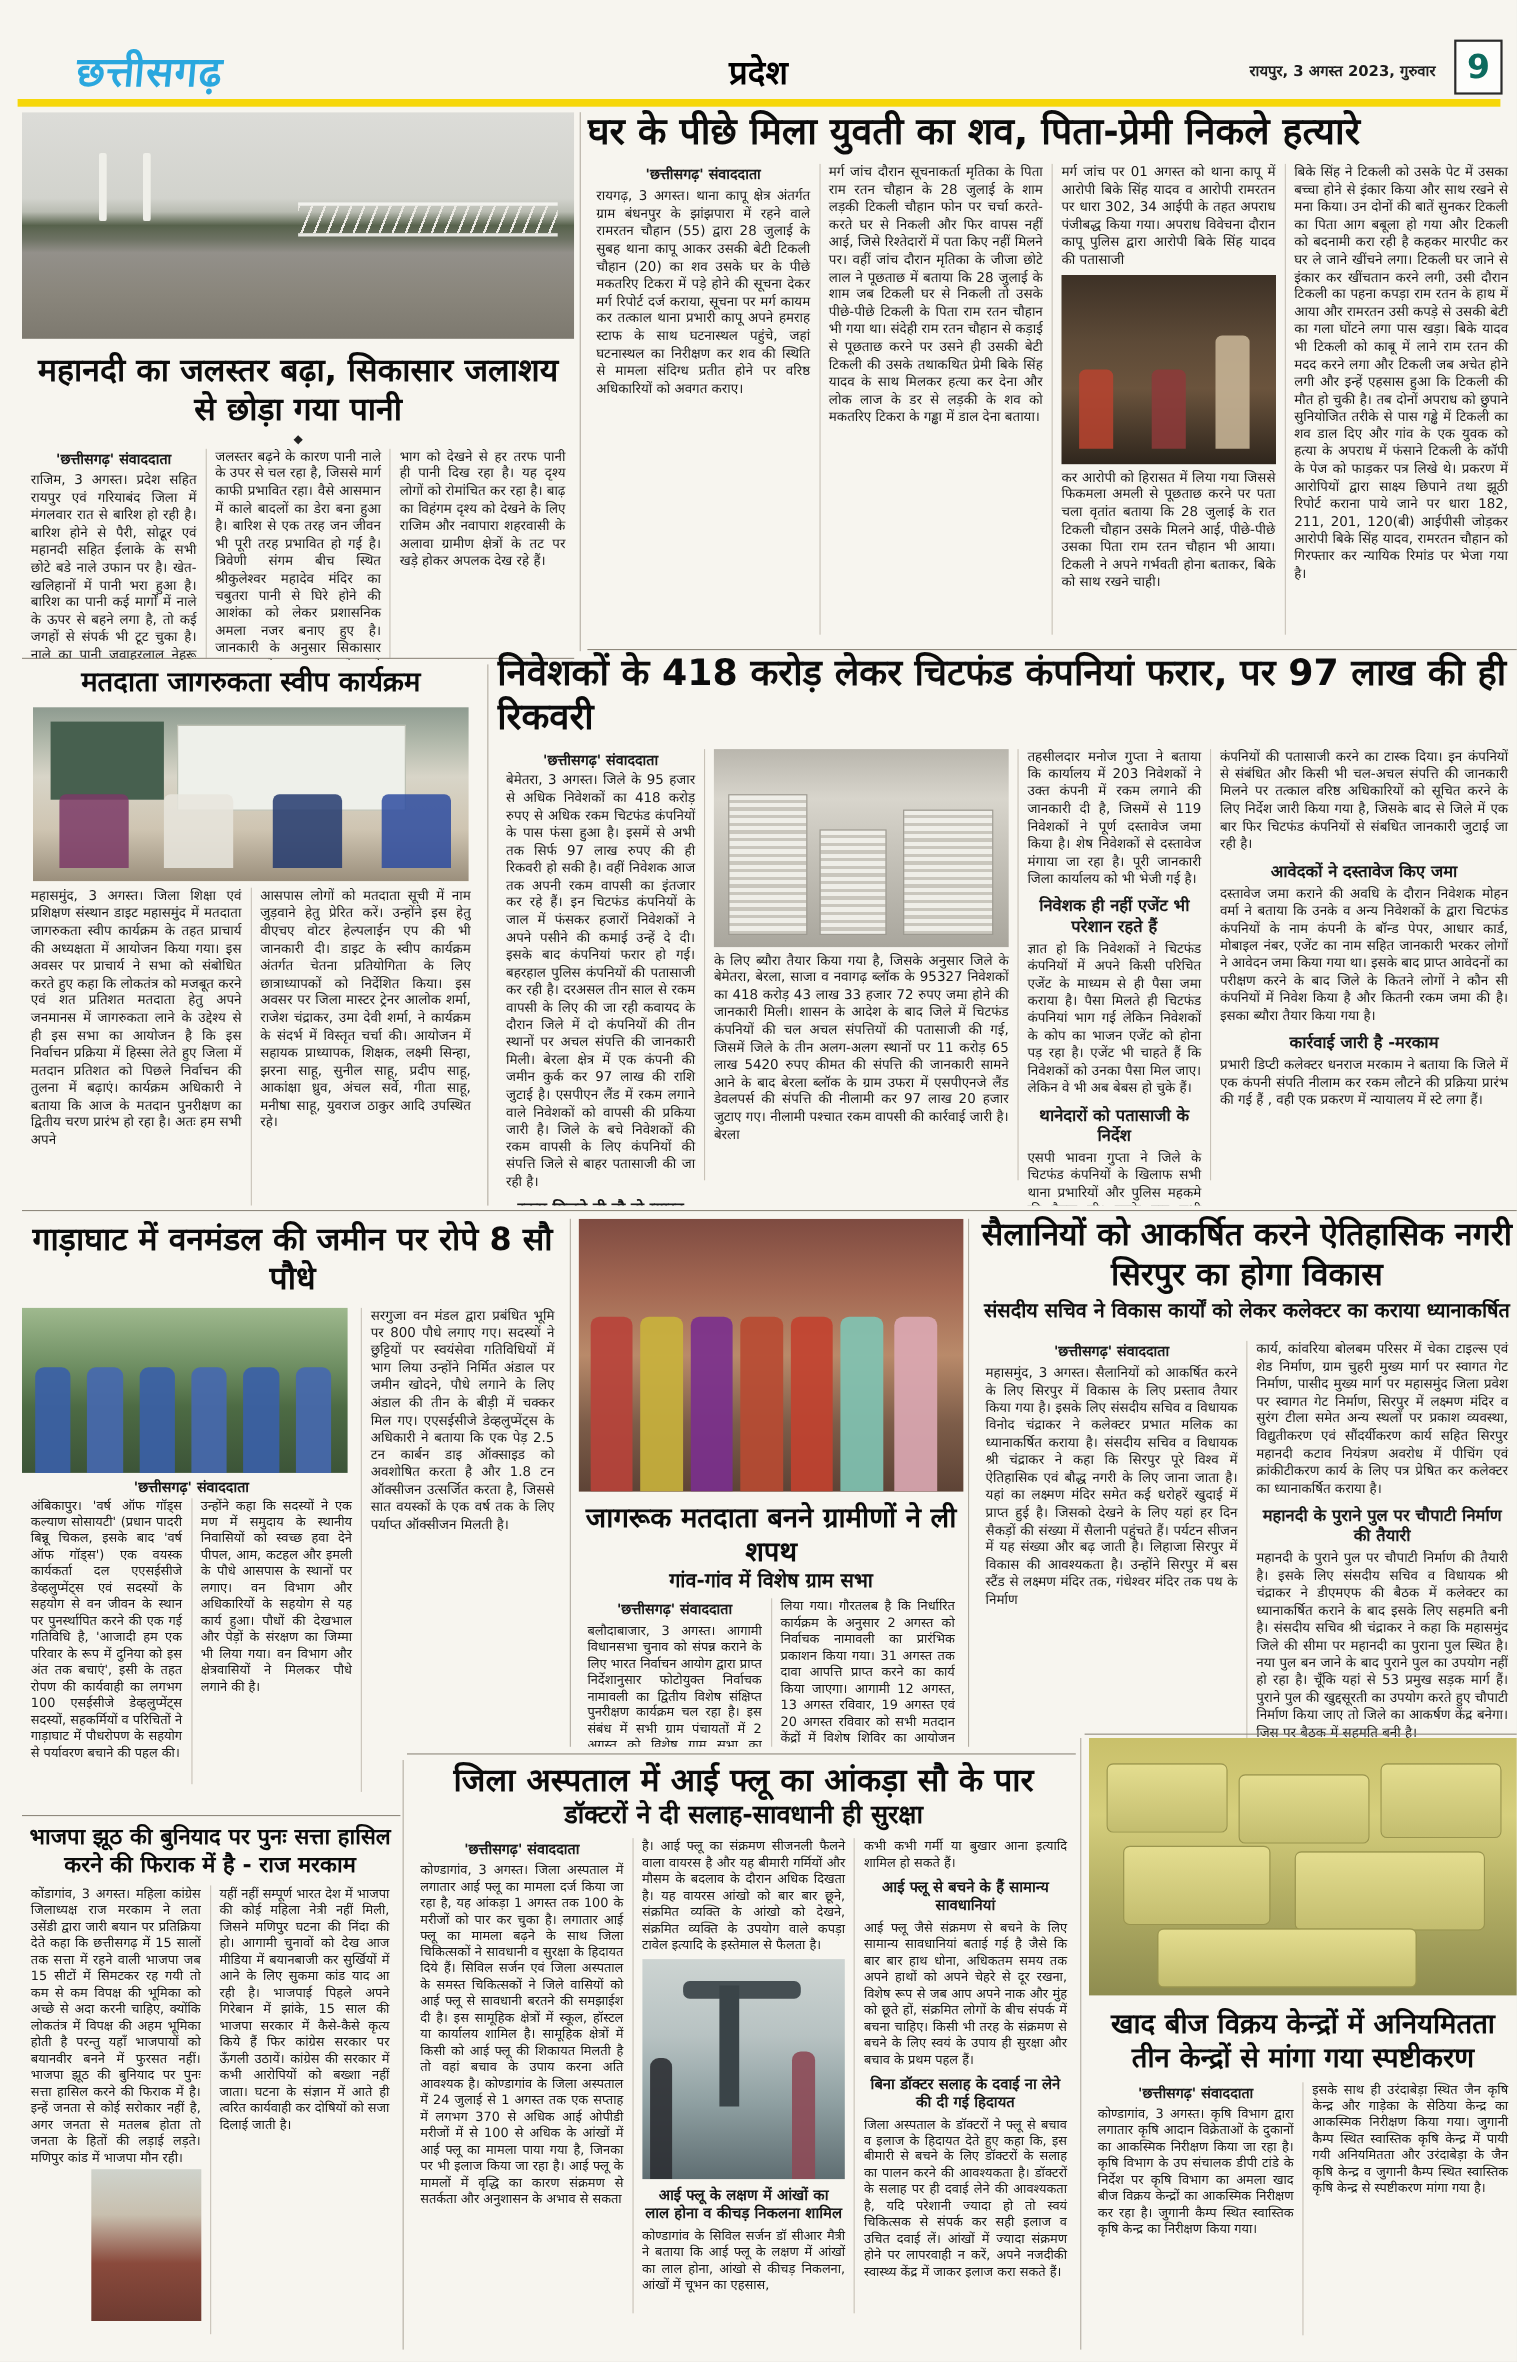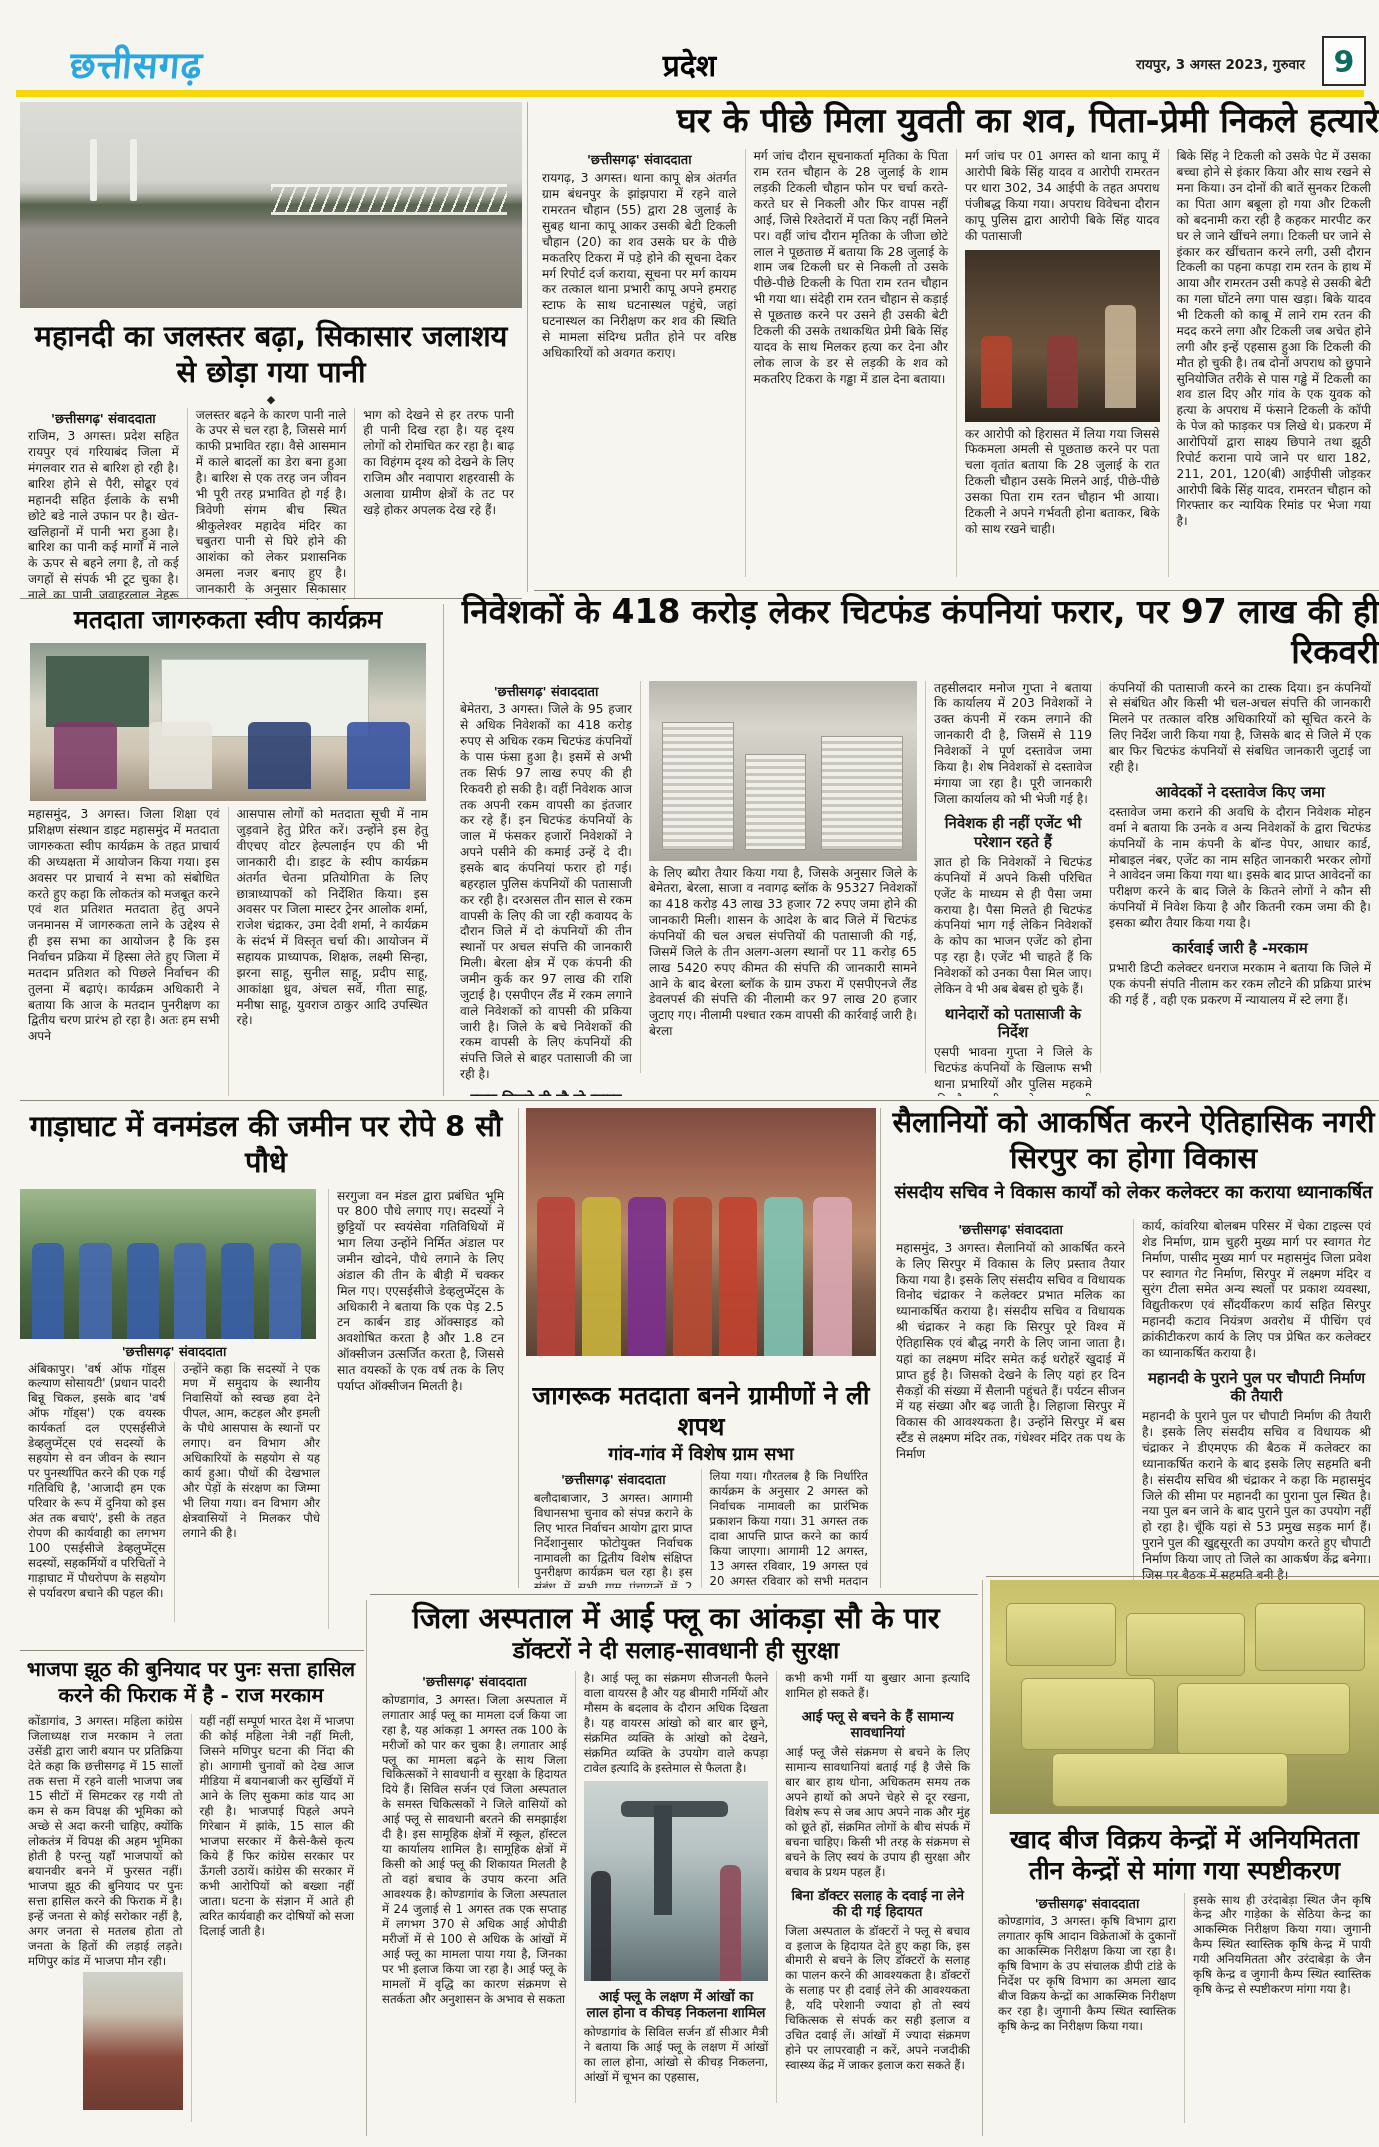--- a/index.html
+++ b/index.html
@@ -1,21 +1,21 @@
 <!DOCTYPE html>
 <html><head>
 <meta charset="utf-8">
 <style>
   html,body{margin:0;padding:0;background:#e9e7e1;}
   .page{position:relative;width:1379px;height:2147px;background:#f7f5ef;overflow:hidden;
         font-family:"DejaVu Sans",sans-serif;color:#161616;}
   .abs{position:absolute;}
   .art{position:absolute;overflow:hidden;}
   
-  .h-xl{font-size:34px;font-weight:700;text-align:right;line-height:1.22;color:#0c0c0c;}
+  .h-xl{font-size:34px;font-weight:700;text-align:left;line-height:1.22;color:#0c0c0c;}
   .h-lg{font-size:29px;font-weight:700;text-align:center;line-height:1.25;color:#0c0c0c;}
   .h-md{font-size:25px;font-weight:700;text-align:center;line-height:1.25;color:#0c0c0c;}
   .h-sm{font-size:20px;font-weight:700;text-align:center;line-height:1.3;color:#0c0c0c;}
   .kick{font-size:18px;font-weight:700;text-align:center;line-height:1.25;color:#111;}
   .byl{font-weight:700;text-align:center;font-size:13px;margin:3px 0 2px;}
   .sub{font-weight:700;text-align:center;font-size:15px;line-height:1.22;margin:7px 2px 4px;}
   .orn{text-align:center;font-size:11px;margin:2px 0;color:#222;}
   
   .cols{display:flex;align-items:stretch;}
   .col{flex:1 1 0;padding:0 8px;text-align:justify;font-size:12.2px;line-height:1.3;color:#191919;}
@@ -194,21 +194,21 @@
   <div class="art" style="left:526px;top:1108px;width:350px;height:480px;">
     <div class="ph ph-crowd" style="width:100%;height:248px;">
       <div class="cr-fig" style="left:3%;background:#b8433a;"></div>
       <div class="cr-fig" style="left:16%;background:#c9b23c;"></div>
       <div class="cr-fig" style="left:29%;background:#7a2f8e;"></div>
       <div class="cr-fig" style="left:42%;background:#b84a32;"></div>
       <div class="cr-fig" style="left:55%;background:#c2412f;"></div>
       <div class="cr-fig" style="left:68%;background:#7fc4b4;"></div>
       <div class="cr-fig" style="left:82%;background:#dba8b4;"></div>
     </div>
-    <div class="h-md" style="margin-top:24px;">जागरूक मतदाता बनने ग्रामीणों ने ली शपथ</div>
+    <div class="h-md" style="margin-top:8px;">जागरूक मतदाता बनने ग्रामीणों ने ली शपथ</div>
     <div class="kick">गांव-गांव में विशेष ग्राम सभा</div>
     <div class="cols" style="height:140px;margin-top:4px;">
       <div class="col sm">
         <div class="byl">'छत्तीसगढ़' संवाददाता</div>
         <span>बलौदाबाजार, 3 अगस्त। आगामी विधानसभा चुनाव को संपन्न कराने के लिए भारत निर्वाचन आयोग द्वारा प्राप्त निर्देशानुसार फोटोयुक्त निर्वाचक नामावली का द्वितीय विशेष संक्षिप्त पुनरीक्षण कार्यक्रम चल रहा है। इस संबंध में सभी ग्राम पंचायतों में 2 अगस्त को विशेष ग्राम सभा का आयोजन किया गया। इस बीच आगामी विधानसभा चुनाव के लिए ग्रामीणों द्वारा शपथ लेकर संकल्प</span>
       </div>
       <div class="col sm">लिया गया। गौरतलब है कि निर्धारित कार्यक्रम के अनुसार 2 अगस्त को निर्वाचक नामावली का प्रारंभिक प्रकाशन किया गया। 31 अगस्त तक दावा आपत्ति प्राप्त करने का कार्य किया जाएगा। आगामी 12 अगस्त, 13 अगस्त रविवार, 19 अगस्त एवं 20 अगस्त रविवार को सभी मतदान केंद्रों में विशेष शिविर का आयोजन किया जाएगा। 4 अक्टूबर को निर्वाचक नामावली का अंतिम प्रकाशन किया जाएगा।</div>
     </div>
   </div>
 

